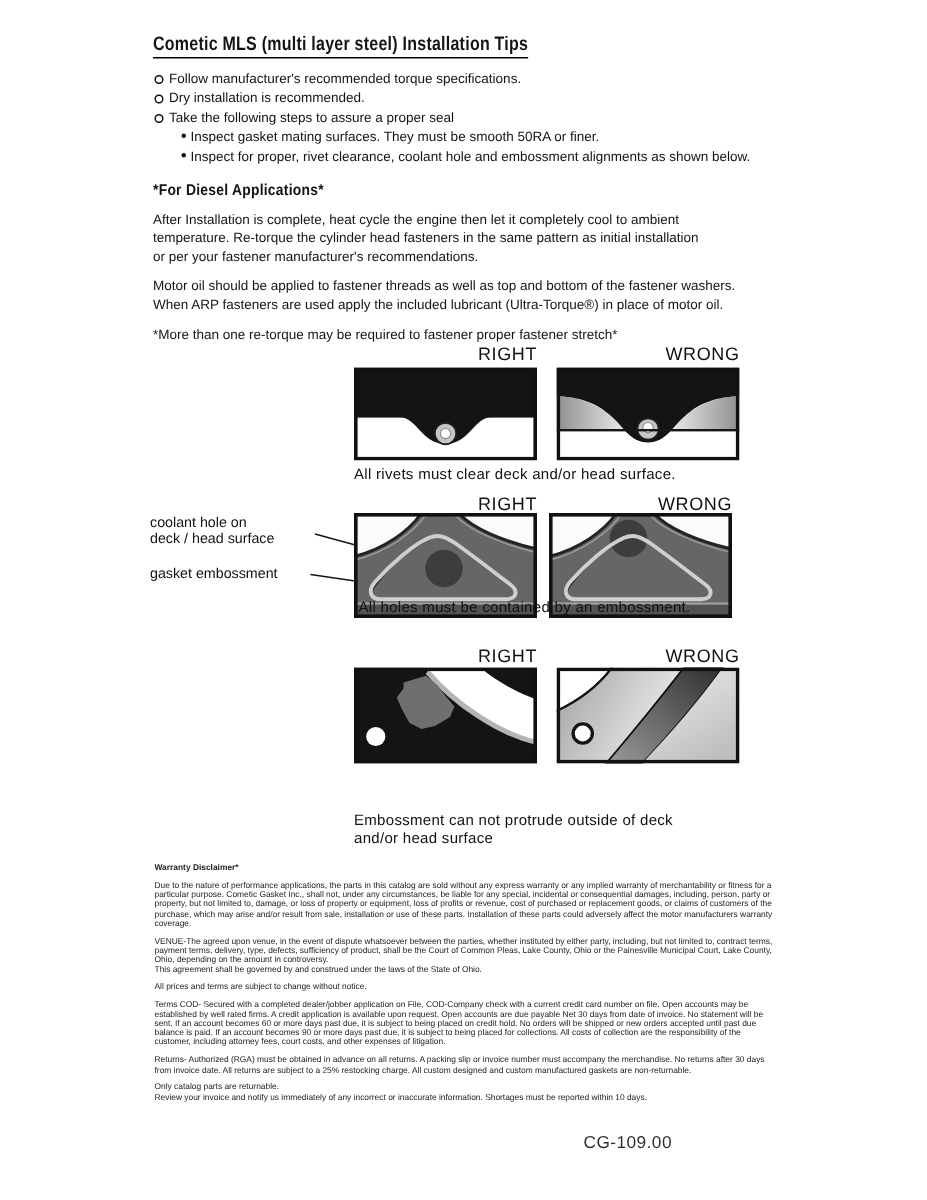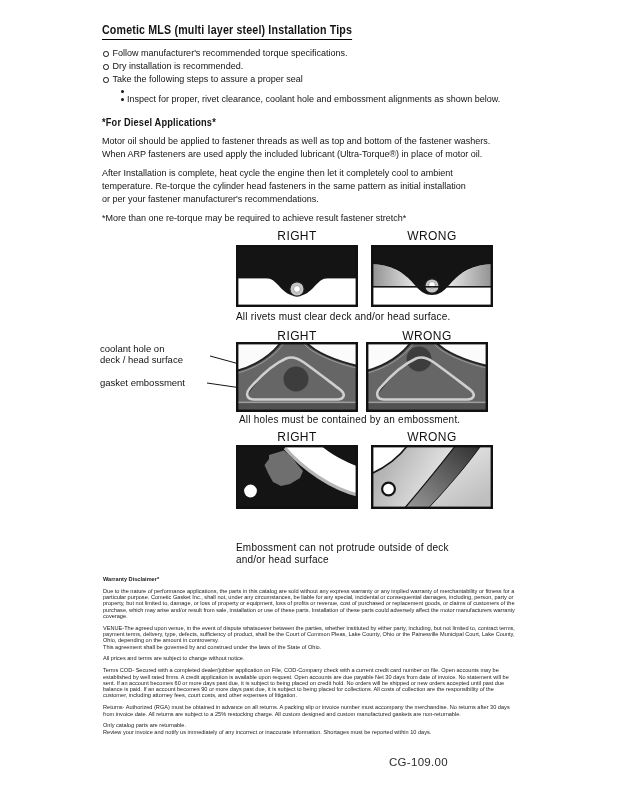--- a/index.html
+++ b/index.html
@@ -12,21 +12,21 @@
          transform:scaleX(.82);transform-origin:left bottom;white-space:nowrap;}
   .bullet{display:flex;align-items:flex-start;font-size:9px;line-height:12.9px;}
   .b-circ{flex:0 0 auto;width:3.6px;height:3.6px;border:.9px solid #141414;border-radius:50%;
           margin:4.2px 4px 0 1px;}
   .sub-bullet{display:flex;align-items:flex-start;font-size:9px;line-height:12.9px;margin-left:19px;}
   .b-dot{flex:0 0 auto;width:3px;height:3px;background:#141414;border-radius:50%;margin:4.6px 3px 0 0;}
   .diesel-h{margin:10px 0 0;font-size:10.5px;font-weight:bold;letter-spacing:.2px;
             transform:scaleX(.88);transform-origin:left center;white-space:nowrap;}
   .body-p{margin:7px 0 0;font-size:9px;line-height:12.6px;white-space:pre-line;width:420px;}
   
-  .dg-label{position:absolute;width:122px;text-align:center;font-size:12px;letter-spacing:.4px;color:#111;}
+  .dg-label{position:absolute;width:122px;text-align:right;font-size:12px;letter-spacing:.4px;color:#111;}
   .panel{position:absolute;display:block;}
   .cap{position:absolute;font-size:10px;letter-spacing:.2px;color:#111;white-space:pre-line;line-height:12px;}
   .pt-label{position:absolute;font-size:9.5px;line-height:11px;color:#111;white-space:pre-line;}
   .overlay{position:absolute;pointer-events:none;}
   
   .legal{position:absolute;left:103px;top:576px;width:414px;font-size:5.6px;line-height:6.3px;color:#1c1c1c;}
   .legal-h{font-weight:bold;margin:0 0 5.5px 0;}
   .legal p{margin:0 0 5.5px 0;white-space:pre-line;}
   .doc-code{position:absolute;left:389px;top:756px;font-size:11.5px;color:#2e2e2e;letter-spacing:.3px;}
 </style>
@@ -45,33 +45,34 @@
     <div class="bullet">
       <span class="b-circ"></span>
       <span>Dry installation is recommended.</span>
     </div>
     <div class="bullet">
       <span class="b-circ"></span>
       <span>Take the following steps to assure a proper seal</span>
     </div>
     <div class="sub-bullet">
       <span class="b-dot"></span>
+      <span>Inspect gasket mating surfaces.  They must be smooth 50RA or finer.</span>
     </div>
     <div class="sub-bullet">
       <span class="b-dot"></span>
       <span>Inspect for proper, rivet clearance, coolant hole and embossment alignments as shown below.</span>
     </div>
 
     <h2 class="diesel-h">*For Diesel Applications*</h2>
-    <p class="body-p">Motor oil should be applied to fastener threads as well as top and bottom of the fastener washers.
-When ARP fasteners are used apply the included lubricant (Ultra-Torque®) in place of motor oil.</p>
     <p class="body-p">After Installation is complete, heat cycle the engine then let it completely cool to ambient
 temperature. Re-torque the cylinder head fasteners in the same pattern as initial installation
 or per your fastener manufacturer's recommendations.</p>
-    <p class="body-p">*More than one re-torque may be required to achieve result fastener stretch*</p>
+    <p class="body-p">Motor oil should be applied to fastener threads as well as top and bottom of the fastener washers.
+When ARP fasteners are used apply the included lubricant (Ultra-Torque®) in place of motor oil.</p>
+    <p class="body-p">*More than one re-torque may be required to fastener proper fastener stretch*</p>
   </div>
 
   <span class="dg-label" style="left:236px;top:229px">RIGHT</span>
   <span class="dg-label" style="left:371px;top:229px">WRONG</span>
 
   <svg class="panel" style="left:236px;top:245px" width="122" height="62" viewBox="0 0 122 62">
     <rect x="0" y="0" width="122" height="62" fill="#ffffff"></rect>
     <path d="M0 26.5 L30 33 L0 33 Z" fill="#a8a8a8"></path>
     <path d="M122 26.5 L92 33 L122 33 Z" fill="#a8a8a8"></path>
     <path d="M0 0 H122 V33 H92 C80 33 77 51 61 51 C45 51 42 33 30 33 H0 Z" fill="#141414"></path>
@@ -141,21 +142,21 @@
     <path d="M48 1 C40 13 22 26 0 31.5" stroke="#9b9b9b" stroke-width="1" fill="none"></path>
     <path d="M67 1 C76 11.5 99 21 122 26.5" stroke="#9b9b9b" stroke-width="1" fill="none"></path>
     <circle cx="53" cy="17" r="12.5" fill="#3d3d3d"></circle>
     <path d="M46 19 C34 26 22 37 14 48 C10 53 11 57 17 57.5" stroke="#262626" stroke-width="1.8" fill="none"></path>
     <path d="M18 57.5 C11 57.5 9 52 14 46 C25 33.5 39 21.5 50 16.5 C56 14 61 15.5 68 20.5 C82 30.5 96 41.5 104 47.5 C110 52 108.5 57.5 101 57.5 Z" fill="none" stroke-width="2.6" stroke="#cfcfcf"></path>
     <rect x="0" y="61" width="122" height="9" fill="#525252"></rect>
     <rect x="0" y="59.6" width="122" height="1.5" fill="#9e9e9e"></rect>
     <rect x="1.2" y="1.2" width="119.6" height="67.6" fill="none" stroke="#111111" stroke-width="2.4"></rect>
   </svg>
 
-  <div class="cap" style="left:239px;top:414px">All holes must be contained by an embossment.</div>
+  <div class="cap" style="left:239px;top:400px">All holes must be contained by an embossment.</div>
 
   <span class="dg-label" style="left:236px;top:430px">RIGHT</span>
   <span class="dg-label" style="left:371px;top:430px">WRONG</span>
 
   <svg class="panel" style="left:236px;top:445px" width="122" height="64" viewBox="0 0 122 64">
     <rect x="0" y="0" width="122" height="64" fill="#141414"></rect>
     <path d="M47 0 H84 C95 9 108 16.5 122 21.5 V51 C97 45 65 23 47 0 Z" fill="#ffffff"></path>
     <path d="M49 3 C67 24 96 44 122 50" stroke="#b5b5b5" stroke-width="3.4" fill="none"></path>
     <path d="M33 10 L48 5.5 L56 12 L61 19 L67 26 L64 33 L54 39 L45 41 L37 37 L32 28 L28.5 20 L33 14 Z" fill="#6f6f6f"></path>
     <circle cx="14.5" cy="46" r="6.4" fill="#ffffff"></circle>

